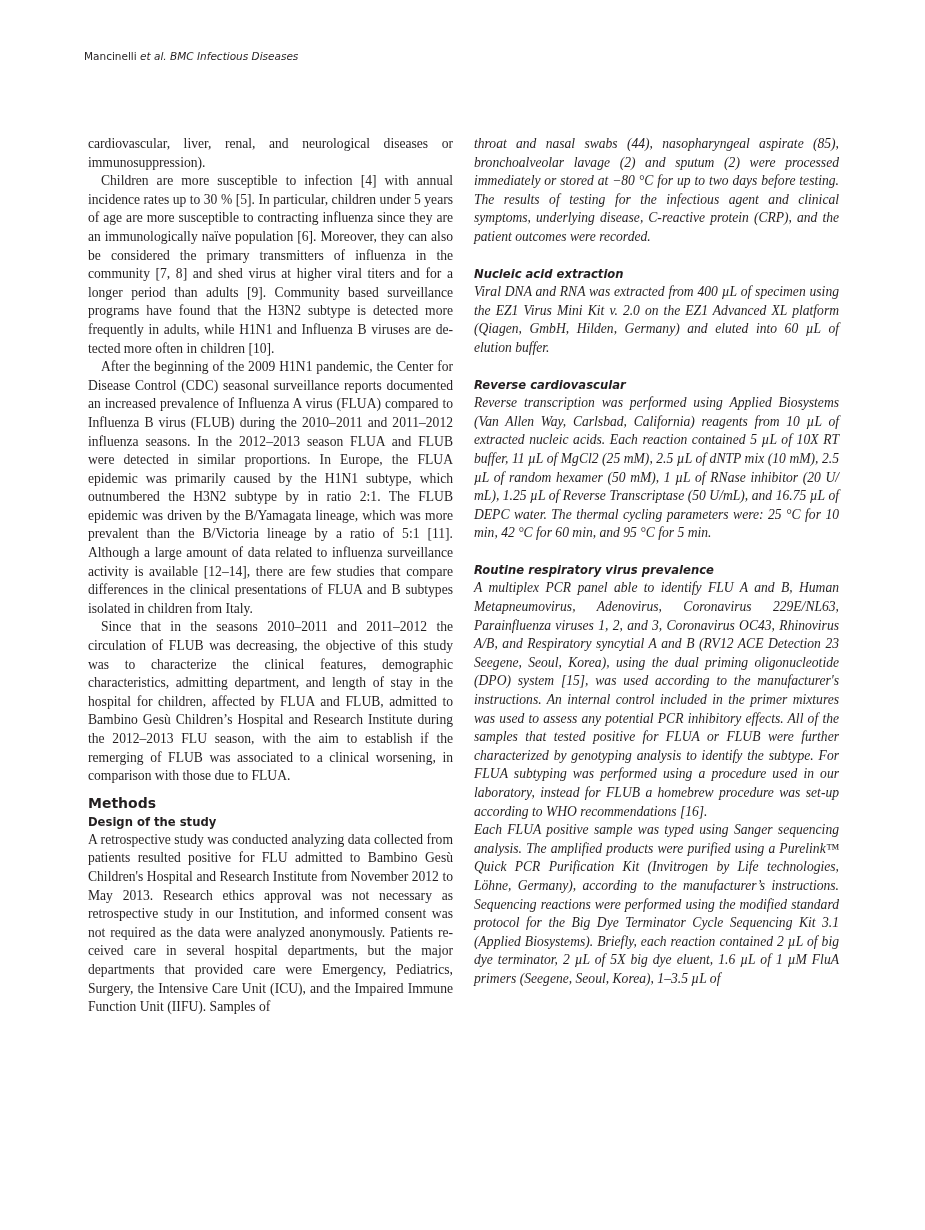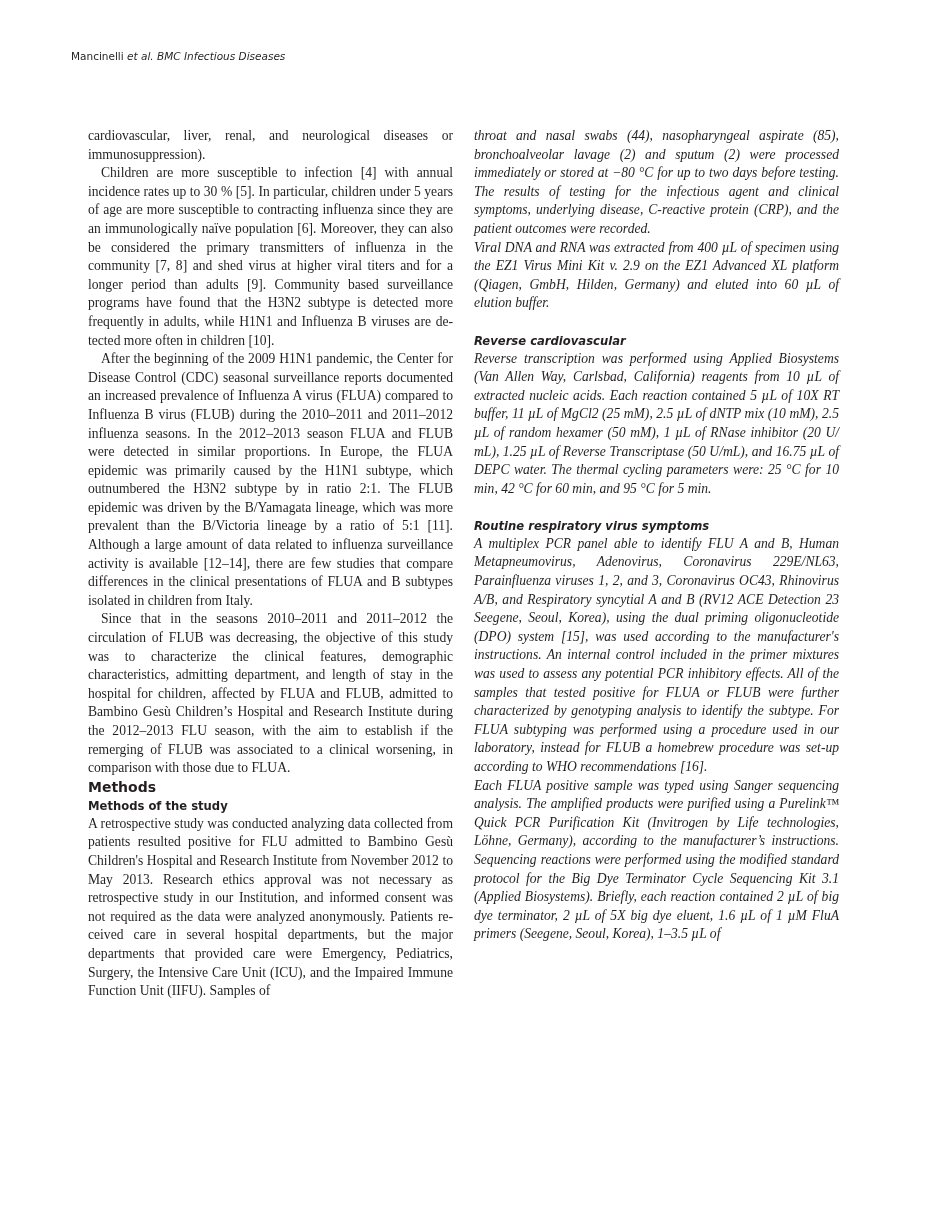--- a/index.html
+++ b/index.html
@@ -1,33 +1,33 @@
 <!DOCTYPE html>
 <html><head>
 <meta charset="utf-8">
 <style>
   html, body { margin: 0; padding: 0; background: #ffffff; }
   body { width: 925px; height: 1230px; position: relative; overflow: hidden; color: #231f20; }
   .running-head {
-    position: absolute; left: 71px; top: 50px;
+    position: absolute; left: 84px; top: 50px;
     font-family: "DejaVu Sans", sans-serif; font-size: 10.5px; color: #231f20;
   }
   .running-head i { font-style: italic; }
   .col {
-    position: absolute; top: 127px; width: 365px;
+    position: absolute; top: 135px; width: 365px;
     font-family: "Liberation Serif", serif; font-size: 13.6px; line-height: 18.6px;
     text-align: justify; hyphens: manual;
   }
   .col.left { left: 88px; }
   .col.right { left: 474px; font-style: italic; }
   .col p { margin: 0; }
   .col p.indent { text-indent: 13px; }
   .h1 {
     font-family: "DejaVu Sans", sans-serif; font-weight: bold; font-size: 14px;
-    line-height: 18px; margin: 0 0 1px 0;
+    line-height: 18px; margin: 8px 0 1px 0;
   }
   .h2 {
     font-family: "DejaVu Sans", sans-serif; font-weight: bold; font-size: 11.6px;
     line-height: 18px; margin: 0;
   }
   .h2.spaced { margin-top: 18.6px; }
 </style>
 </head>
 <body>
 
@@ -36,25 +36,26 @@
   <i>et al.</i>
   <i>BMC Infectious Diseases</i>
 </div>
 
 <div class="col left">
   <p>cardiovascular, liver, renal, and neurological diseases or immunosuppression).</p>
   <p class="indent">Children are more susceptible to infection [4] with annual incidence rates up to 30 % [5]. In particular, children under 5 years of age are more susceptible to contracting influenza since they are an immunologic­ally naïve population [6]. Moreover, they can also be considered the primary transmitters of influenza in the community [7, 8] and shed virus at higher viral titers and for a longer period than adults [9]. Com­munity based surveillance programs have found that the H3N2 subtype is detected more frequently in adults, while H1N1 and Influenza B viruses are de­tected more often in children [10].</p>
   <p class="indent">After the beginning of the 2009 H1N1 pandemic, the Center for Disease Control (CDC) seasonal surveillance reports documented an increased prevalence of Influ­enza A virus (FLUA) compared to Influenza B virus (FLUB) during the 2010–2011 and 2011–2012 influenza seasons. In the 2012–2013 season FLUA and FLUB were detected in similar proportions. In Europe, the FLUA epidemic was primarily caused by the H1N1 subtype, which outnumbered the H3N2 subtype by in ratio 2:1. The FLUB epidemic was driven by the B/Yamagata lineage, which was more prevalent than the B/Victoria lineage by a ratio of 5:1 [11]. Although a large amount of data related to influenza surveillance activity is avail­able [12–14], there are few studies that compare differ­ences in the clinical presentations of FLUA and B subtypes isolated in children from Italy.</p>
   <p class="indent">Since that in the seasons 2010–2011 and 2011–2012 the circulation of FLUB was decreasing, the objective of this study was to characterize the clinical features, demographic characteristics, admitting department, and length of stay in the hospital for children, affected by FLUA and FLUB, admitted to Bambino Gesù Children’s Hospital and Research Institute during the 2012–2013 FLU season, with the aim to establish if the remerging of FLUB was associated to a clinical worsening, in compari­son with those due to FLUA.</p>
   <div class="h1">Methods</div>
-  <div class="h2">Methods of the study</div>
+  <div class="h2">Design of the study</div>
   <p>A retrospective study was conducted analyzing data col­lected from patients resulted positive for FLU admitted to Bambino Gesù Children's Hospital and Research In­stitute from November 2012 to May 2013. Research eth­ics approval was not necessary as retrospective study in our Institution, and informed consent was not required as the data were analyzed anonymously. Patients re­ceived care in several hospital departments, but the major departments that provided care were Emergency, Pediatrics, Surgery, the Intensive Care Unit (ICU), and the Impaired Immune Function Unit (IIFU). Samples of</p>
 </div>
 
 <div class="col right">
   <p>throat and nasal swabs (44), nasopharyngeal aspirate (85), bronchoalveolar lavage (2) and sputum (2) were processed immediately or stored at −80 °C for up to two days before testing. The results of testing for the infec­tious agent and clinical symptoms, underlying disease, C-reactive protein (CRP), and the patient outcomes were recorded.</p>
-  <p>Viral DNA and RNA was extracted from 400 µL of spe­cimen using the EZ1 Virus Mini Kit v. 2.9 on the EZ1 Advanced XL platform (Qiagen, GmbH, Hilden, Germany) and eluted into 60 µL of elution buffer.</p>
+  <div class="h2 spaced">Nucleic acid extraction</div>
+  <p>Viral DNA and RNA was extracted from 400 µL of spe­cimen using the EZ1 Virus Mini Kit v. 2.0 on the EZ1 Advanced XL platform (Qiagen, GmbH, Hilden, Germany) and eluted into 60 µL of elution buffer.</p>
   <div class="h2 spaced">Reverse cardiovascular</div>
   <p>Reverse transcription was performed using Applied Bio­systems (Van Allen Way, Carlsbad, California) reagents from 10 µL of extracted nucleic acids. Each reaction contained 5 µL of 10X RT buffer, 11 µL of MgCl2 (25 mM), 2.5 µL of dNTP mix (10 mM), 2.5 µL of ran­dom hexamer (50 mM), 1 µL of RNase inhibitor (20 U/ mL), 1.25 µL of Reverse Transcriptase (50 U/mL), and 16.75 µL of DEPC water. The thermal cycling parame­ters were: 25 °C for 10 min, 42 °C for 60 min, and 95 °C for 5 min.</p>
-  <div class="h2 spaced">Routine respiratory virus symptoms</div>
+  <div class="h2 spaced">Routine respiratory virus prevalence</div>
   <p>A multiplex PCR panel able to identify FLU A and B, Human Metapneumovirus, Adenovirus, Coronavirus 229E/NL63, Parainfluenza viruses 1, 2, and 3, Corona­virus OC43, Rhinovirus A/B, and Respiratory syncytial A and B (RV12 ACE Detection 23 Seegene, Seoul, Korea), using the dual priming oligonucleotide (DPO) system [15], was used according to the manufacturer's instruc­tions. An internal control included in the primer mix­tures was used to assess any potential PCR inhibitory effects. All of the samples that tested positive for FLUA or FLUB were further characterized by genotyping ana­lysis to identify the subtype. For FLUA subtyping was performed using a procedure used in our laboratory, in­stead for FLUB a homebrew procedure was set-up ac­cording to WHO recommendations [16].</p>
   <p>Each FLUA positive sample was typed using Sanger se­quencing analysis. The amplified products were purified using a Purelink™ Quick PCR Purification Kit (Invitrogen by Life technologies, Löhne, Germany), according to the manufacturer’s instructions. Sequencing reactions were performed using the modified standard protocol for the Big Dye Terminator Cycle Sequencing Kit 3.1 (Applied Biosystems). Briefly, each reaction contained 2 µL of big dye terminator, 2 µL of 5X big dye eluent, 1.6 µL of 1 µM FluA primers (Seegene, Seoul, Korea), 1–3.5 µL of</p>
 </div>
 
 </body></html>

